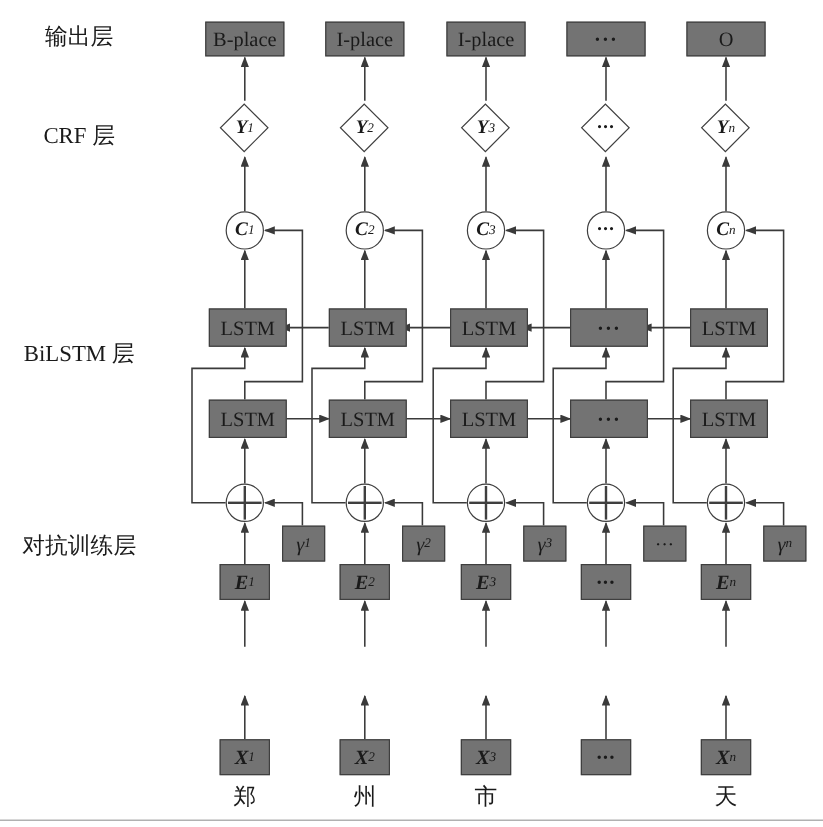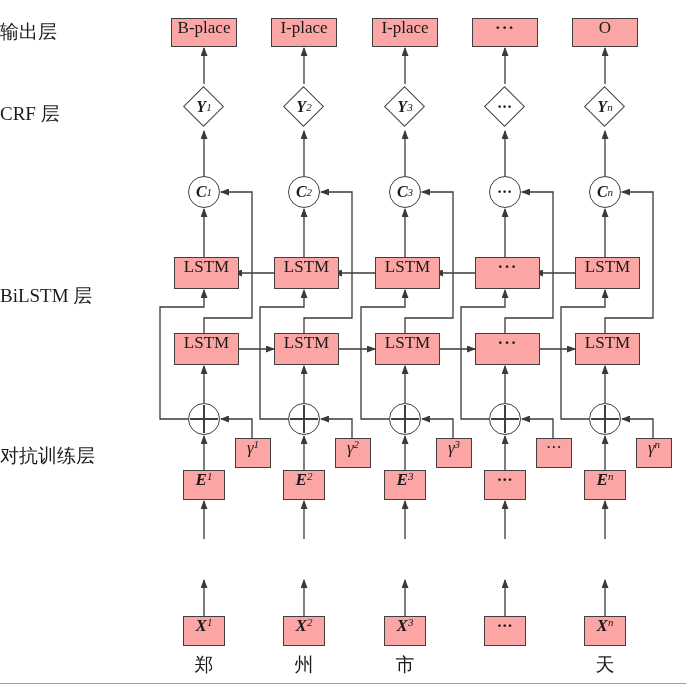--- a/index.html
+++ b/index.html
@@ -3,22 +3,22 @@
 <meta charset="utf-8">
 <style>
   html,body{margin:0;padding:0;background:#ffffff;}
   .figure{
     position:relative;width:686px;height:689px;background:#ffffff;overflow:hidden;
     font-family:"Liberation Serif","DejaVu Serif",serif;color:#1a1a1a;
   }
   svg.wires{position:absolute;left:0;top:0;width:686px;height:689px;}
   .wire{stroke:#3a3a3a;stroke-width:1.3;fill:none;marker-end:url(#ah);}
   .box{
-    position:absolute;box-sizing:border-box;border:1.4px solid #3f3f3f;background:#fca5a5;
-    display:flex;align-items:flex-start;justify-content:center;font-size:17px;line-height:1;
+    position:absolute;box-sizing:border-box;border:1.4px solid #3f3f3f;background:#737373;
+    display:flex;align-items:center;justify-content:center;font-size:17px;line-height:1;
   }
   .out{top:18px;width:66px;height:29px;}
   .lstm{width:65px;height:32px;}
   .lb{top:257px;} .lf{top:333px;}
   .gbox{top:438px;width:36px;height:30px;}
   .ebox{top:470px;width:42px;height:30px;}
   .xbox{top:616px;width:42px;height:30px;}
   .mac{left:155px;top:539px;width:501px;height:40px;}
   .circle{
     position:absolute;box-sizing:border-box;width:32px;height:32px;border:1.4px solid #3f3f3f;
@@ -34,21 +34,21 @@
     position:absolute;left:7px;top:7px;width:29px;height:29px;box-sizing:border-box;
     border:1.4px solid #3f3f3f;background:#fff;transform:rotate(45deg);
   }
   .dlabel{position:absolute;left:0;top:0;right:0;bottom:0;display:flex;align-items:center;justify-content:center;font-size:16px;line-height:1;}
   .sym{font-style:italic;font-weight:bold;}
   .sym.g{font-weight:normal;}
   .sub{font-size:11px;font-style:italic;font-weight:normal;line-height:1;vertical-align:-4px;}
   .t{white-space:nowrap;}
   .dots{font-weight:bold;letter-spacing:1px;}
   .layer-label{
-    position:absolute;left:0;width:132px;height:22px;line-height:22px;text-align:left;
+    position:absolute;left:0;width:132px;height:22px;line-height:22px;text-align:center;
     font-size:19px;white-space:nowrap;
   }
   .char{position:absolute;top:654px;width:40px;height:22px;line-height:22px;text-align:center;font-size:19px;}
   .bottom-rule{position:absolute;left:0;top:683px;width:686px;height:1px;background:#9e9e9e;}
 </style>
 </head>
 <body>
 
 <div class="figure">
 

